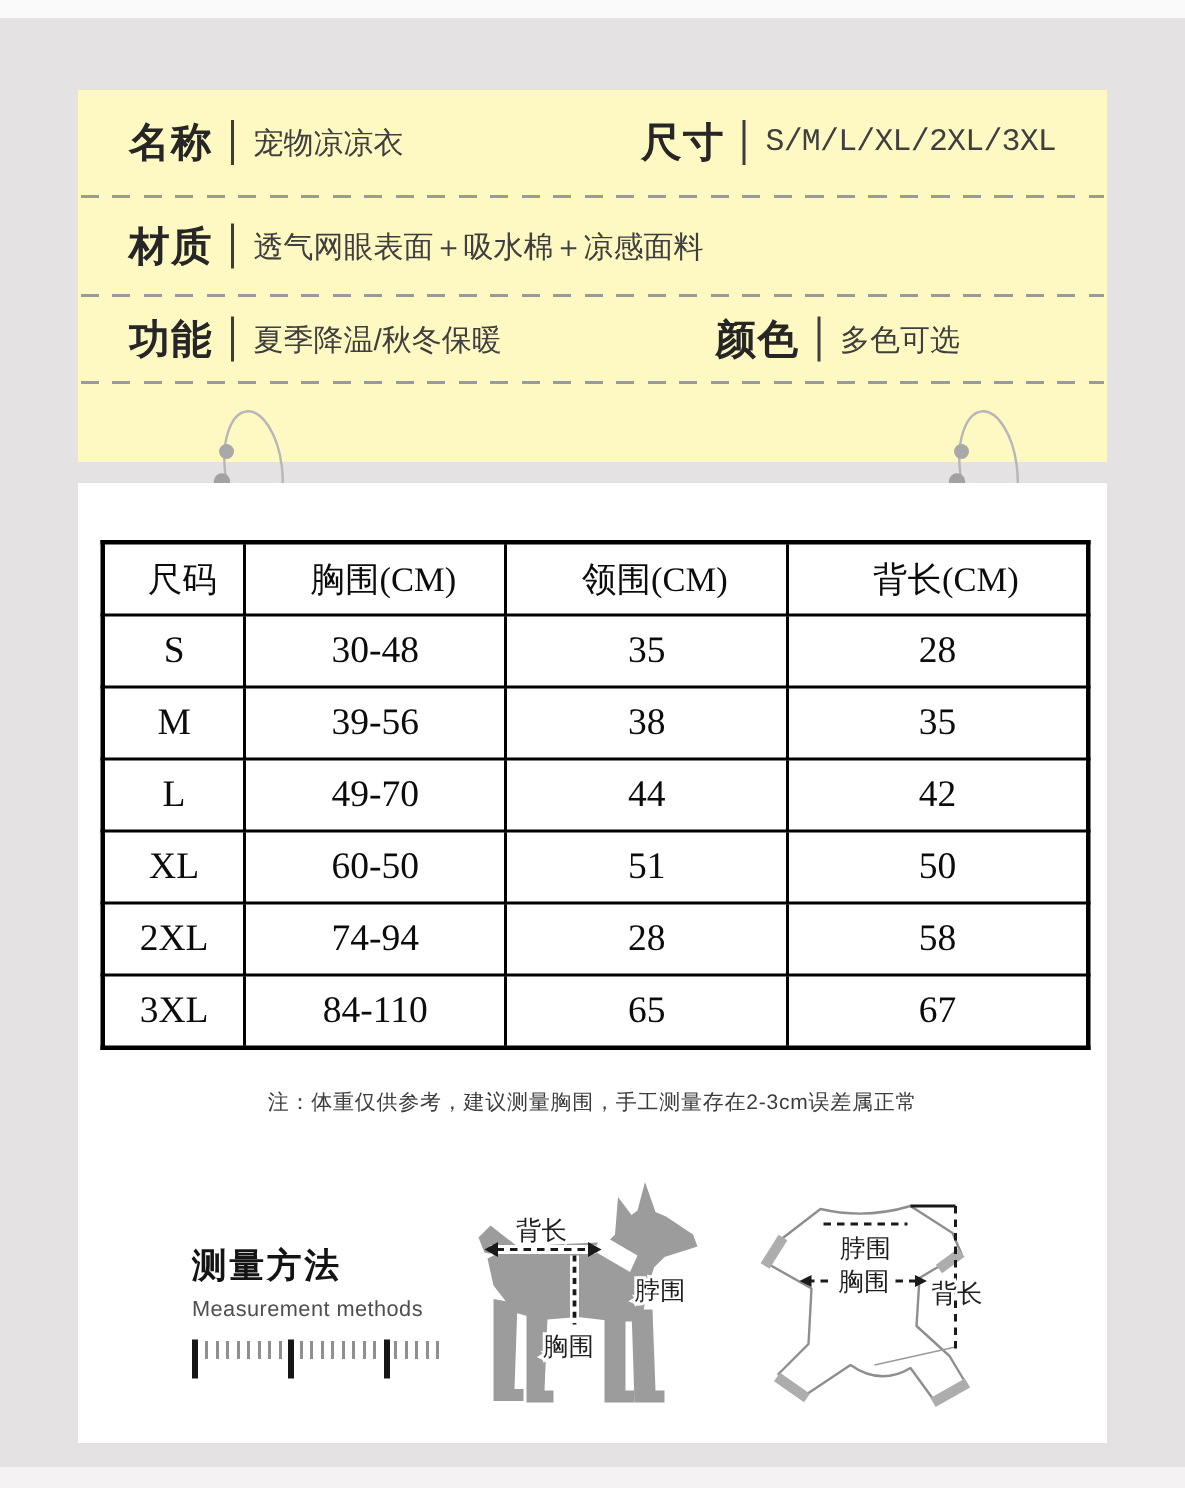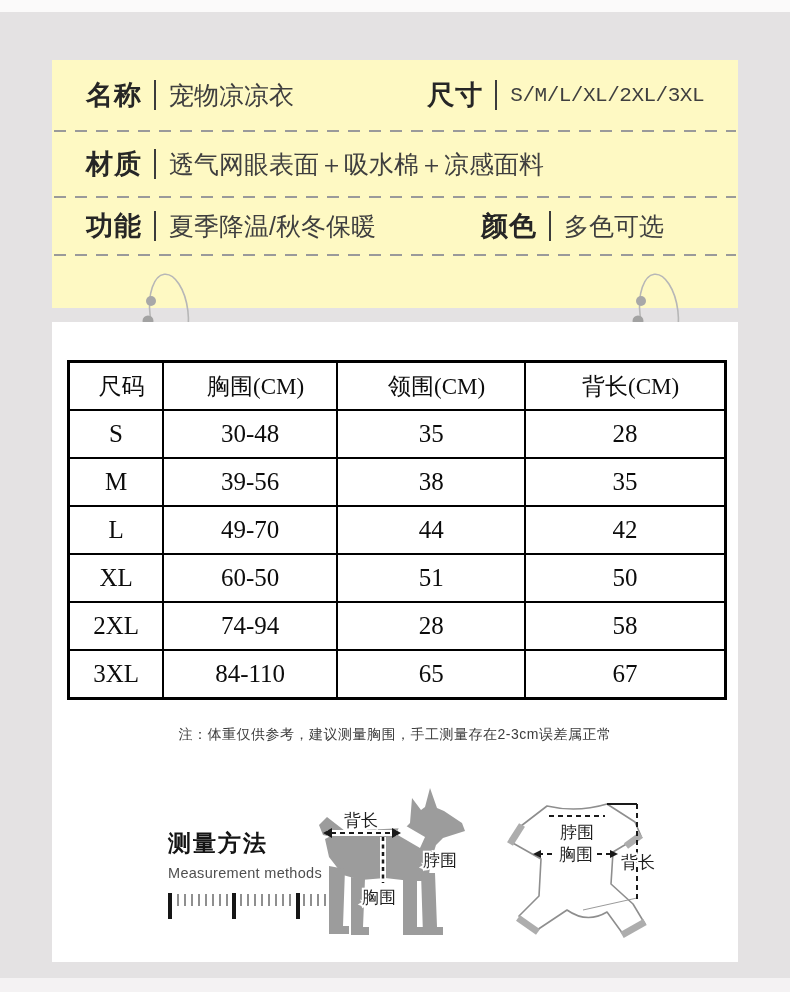--- a/index.html
+++ b/index.html
@@ -15,25 +15,25 @@
   
   .card1{position:absolute;left:52px;top:60px;width:686px;height:248px;background:#fef9c3;}
   .spec-row{display:flex;align-items:center;padding:0 34px;}
   .spec-row.r1{height:70px;}
   .spec-row.r2{height:64px;text-align:right;}
   .spec-row.r3{height:56px;}
   .dashline{height:2px;margin:0 2px;
     background:repeating-linear-gradient(90deg,#9a9a9a 0 12px,transparent 12px 21px);}
   .spec-label{font-weight:bold;font-size:27px;color:#262626;letter-spacing:1px;white-space:nowrap;}
   .vbar{width:2px;height:30px;background:#3c3c3c;margin:0 13px 0 12px;flex:none;}
-  .spec-value{font-size:25px;color:#3f3f3f;white-space:nowrap;}
+  .spec-value{font-size:20px;color:#3f3f3f;white-space:nowrap;}
   .spec-value.sizes{font-size:21px;letter-spacing:-0.5px;}
   .grp{display:flex;align-items:center;}
   .grp.right{margin-left:auto;font-family:Liberation Mono, monospace;}
-  .grp.color{margin-left:auto;margin-right:40px;}
+  .grp.color{margin-left:auto;margin-right:64px;}
 
   
   .ring{position:absolute;width:56px;height:90px;}
   .ring.left{left:138px;top:270px;}
   .ring.right{left:628px;top:270px;}
 
   
   .card2{position:absolute;left:52px;top:322px;width:686px;height:640px;background:#ffffff;}
   table.size{
     position:absolute;left:15px;top:38px;width:660px;border-collapse:collapse;
@@ -43,21 +43,21 @@
   table.size th,table.size td{
     border:2px solid #000;text-align:center;height:44px;font-weight:normal;
   }
   table.size th{font-size:23px;padding-left:12px;}
   table.size td{font-size:25px;}
   .c0{width:14.4%;} .c1{width:26.5%;} .c2{width:28.6%;}
 
   .note{position:absolute;left:0;top:404px;width:100%;text-align:center;
     font-size:14px;color:#3c3c3c;letter-spacing:0.5px;}
 
-  .m-title-block{position:absolute;left:76px;top:506px;margin-left:40px;}
+  .m-title-block{position:absolute;left:76px;top:506px;}
   .m-title{font-size:23px;font-weight:bold;color:#141414;letter-spacing:2px;}
   .m-sub{font-size:14.5px;color:#4f4f4f;margin-top:6px;letter-spacing:0.3px;}
   .ruler{position:relative;margin-top:12px;width:172px;height:28px;}
   .ruler .ticks{position:absolute;left:2px;top:1px;width:166px;height:12px;
     background:repeating-linear-gradient(90deg,#8f8f8f 0 2px,transparent 2px 7px);}
   .ruler .bar{position:absolute;top:0;width:4px;height:26px;background:#161616;}
   .ruler .b1{left:0;} .ruler .b2{left:64px;} .ruler .b3{left:128px;}
 
   .dog-svg{position:absolute;left:263px;top:459px;}
   .garment-svg{position:absolute;left:443px;top:462px;}

